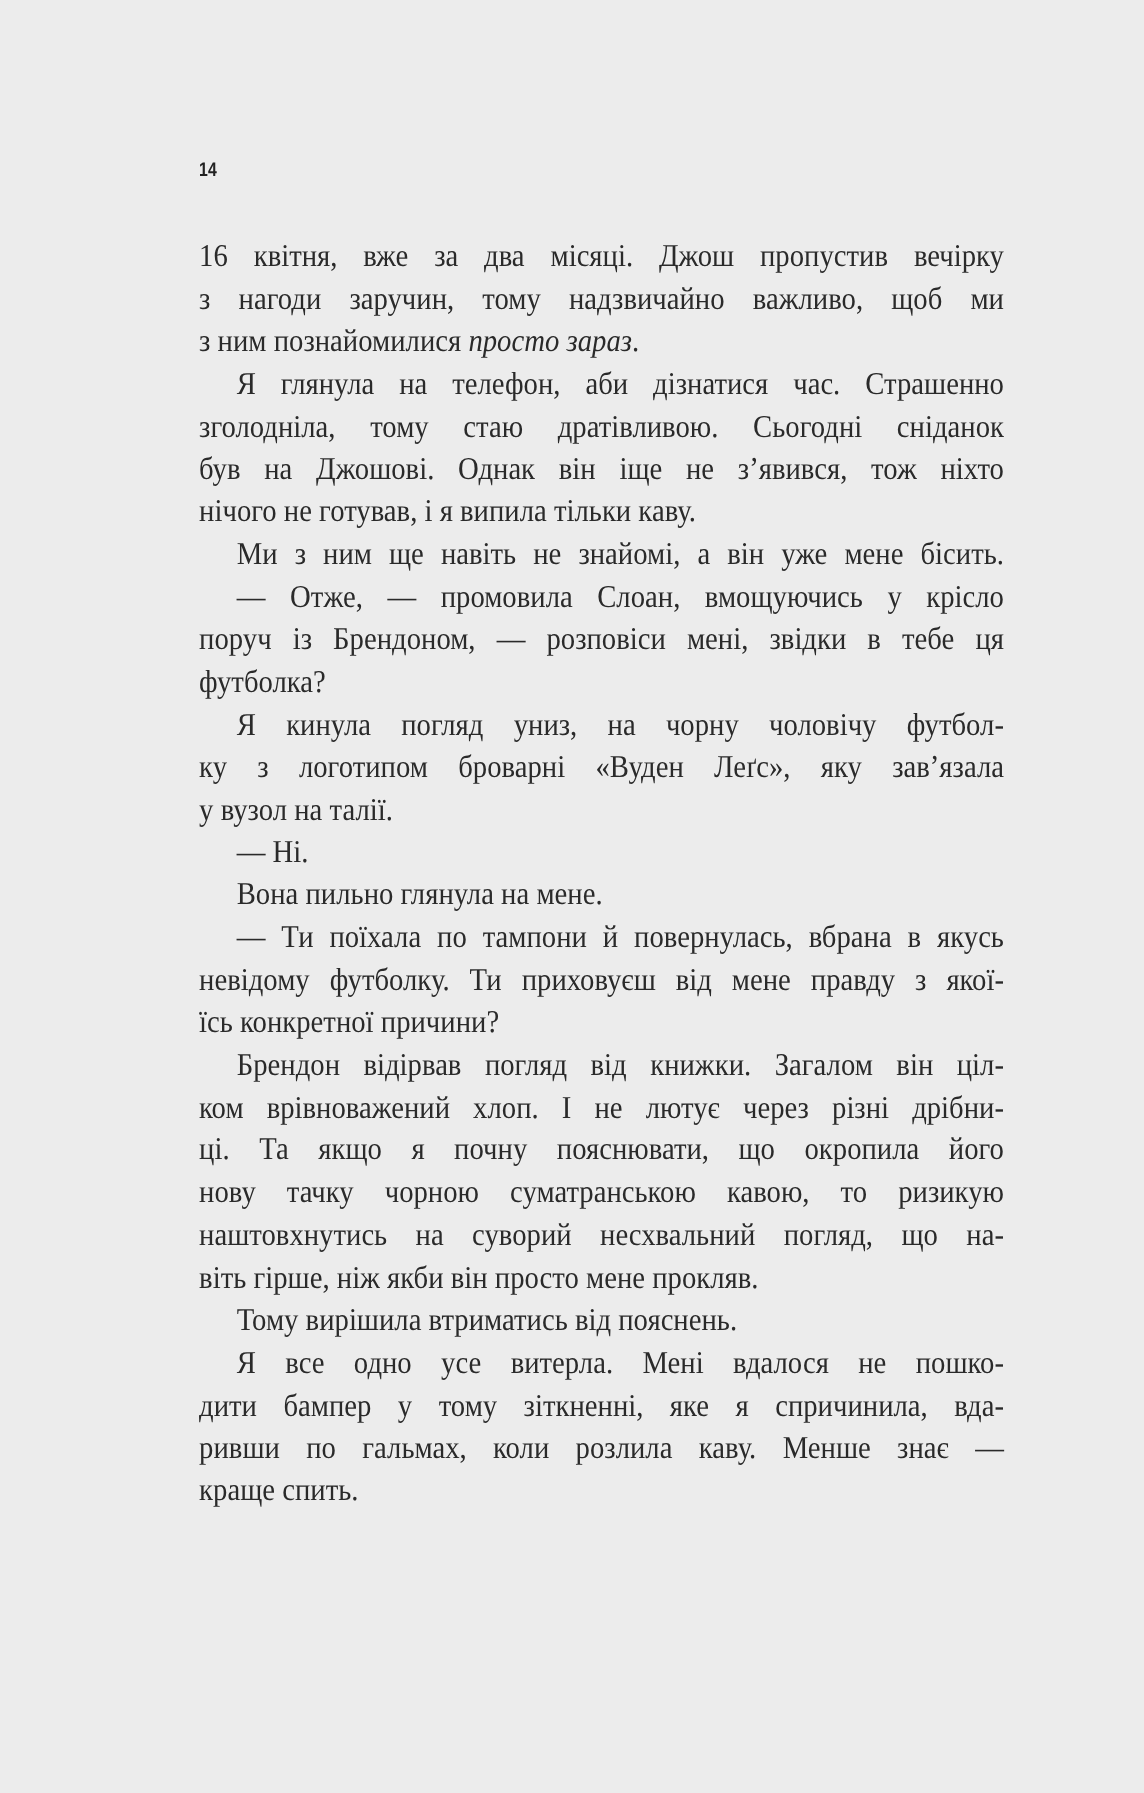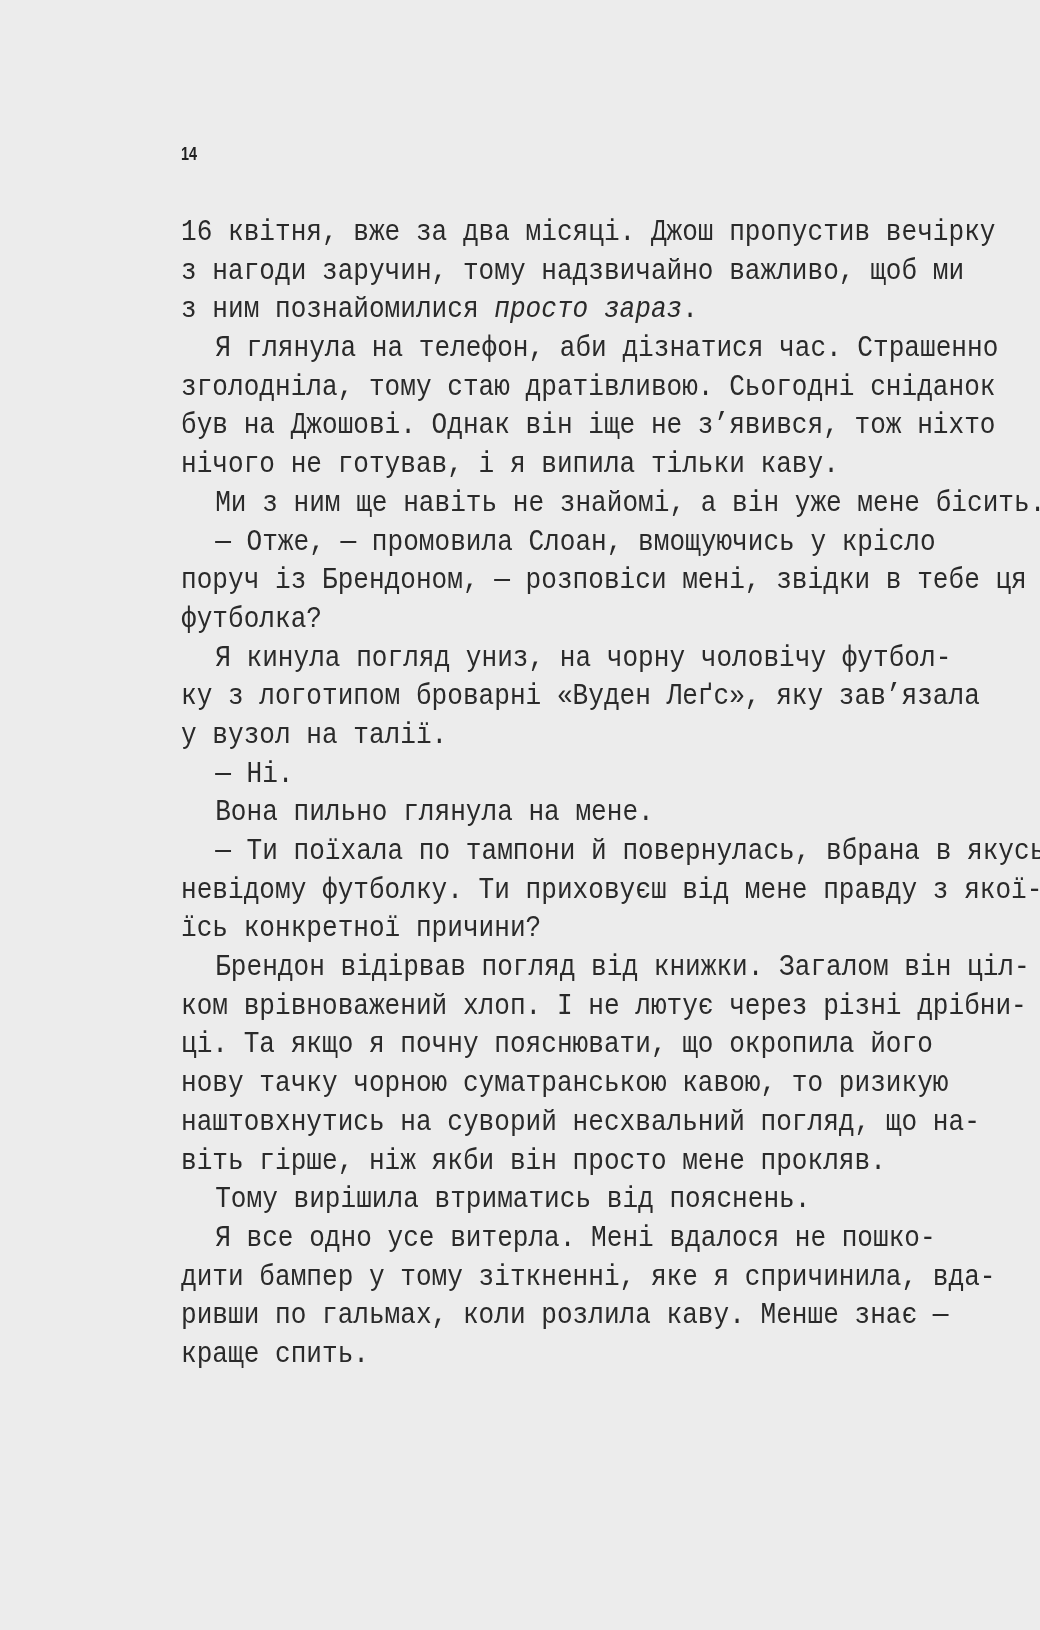--- a/index.html
+++ b/index.html
@@ -17,21 +17,21 @@
       font-weight: bold;
       font-size: 18px;
       transform: scaleX(0.8);
       transform-origin: left top;
       color: #222;
     }
     .text-block {
       position: absolute;
       left: 181px; top: 214px;
       width: 732px;
-      font-family: Liberation Mono, monospace;
+      font-family: Liberation Serif, serif;
       font-size: 29px;
       line-height: 38.7px;
     }
     .line {
       display: block;
       white-space: nowrap;
       height: 38.7px;
       text-align: justify;
       text-align-last: justify;
       transform: scaleX(0.9);

